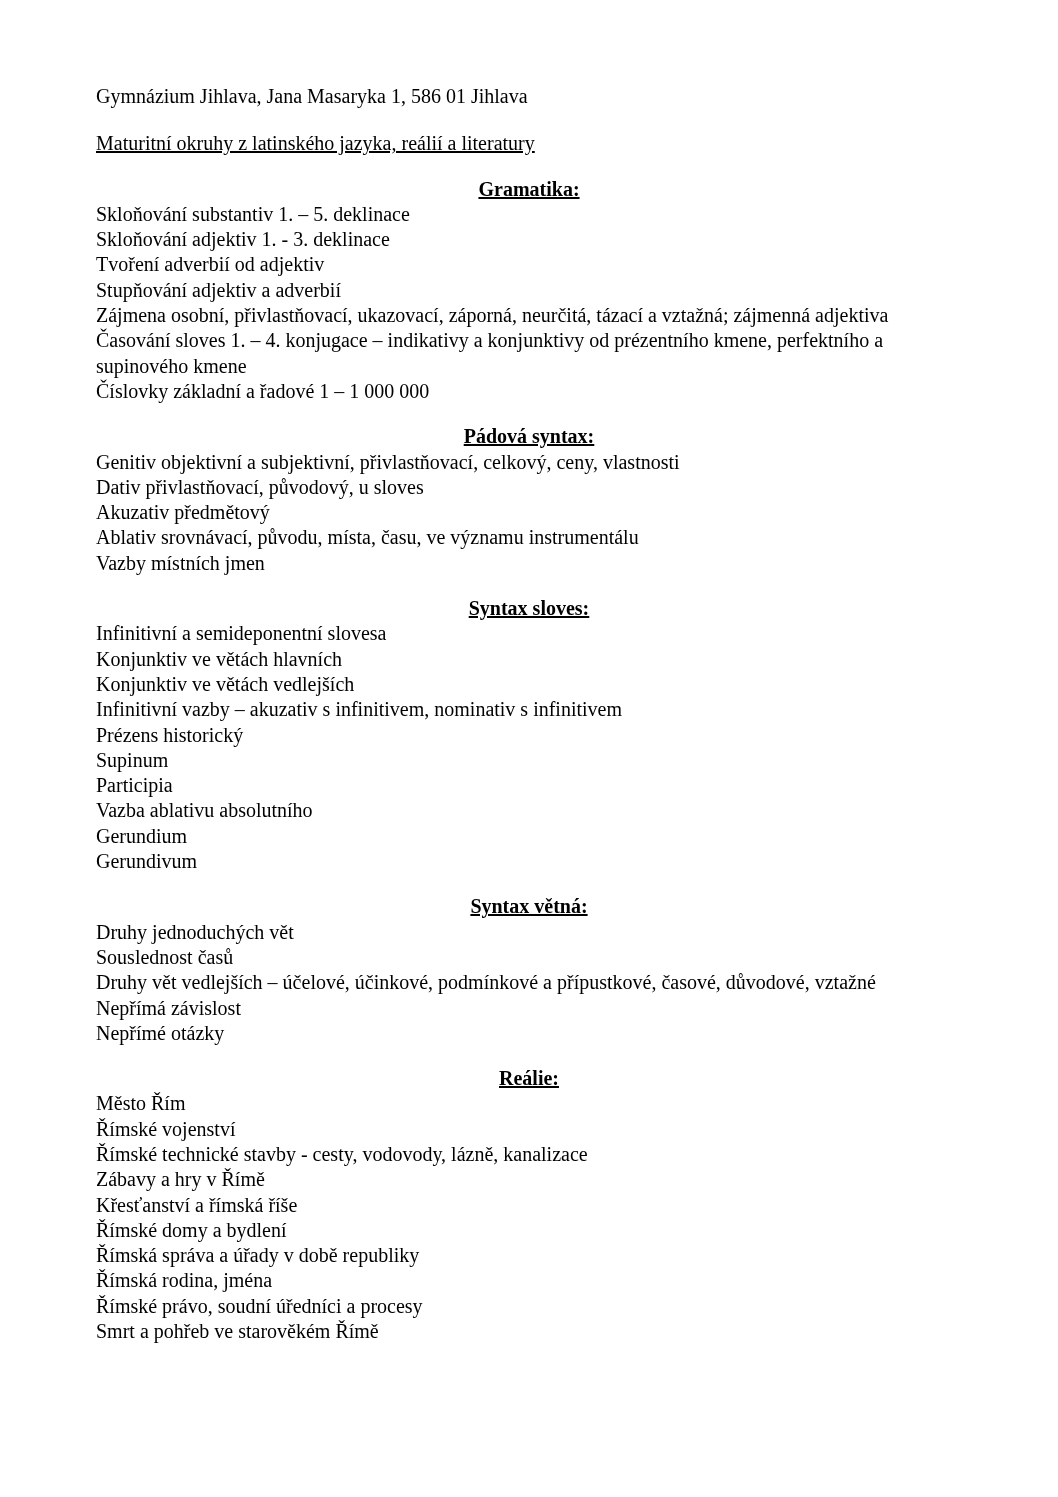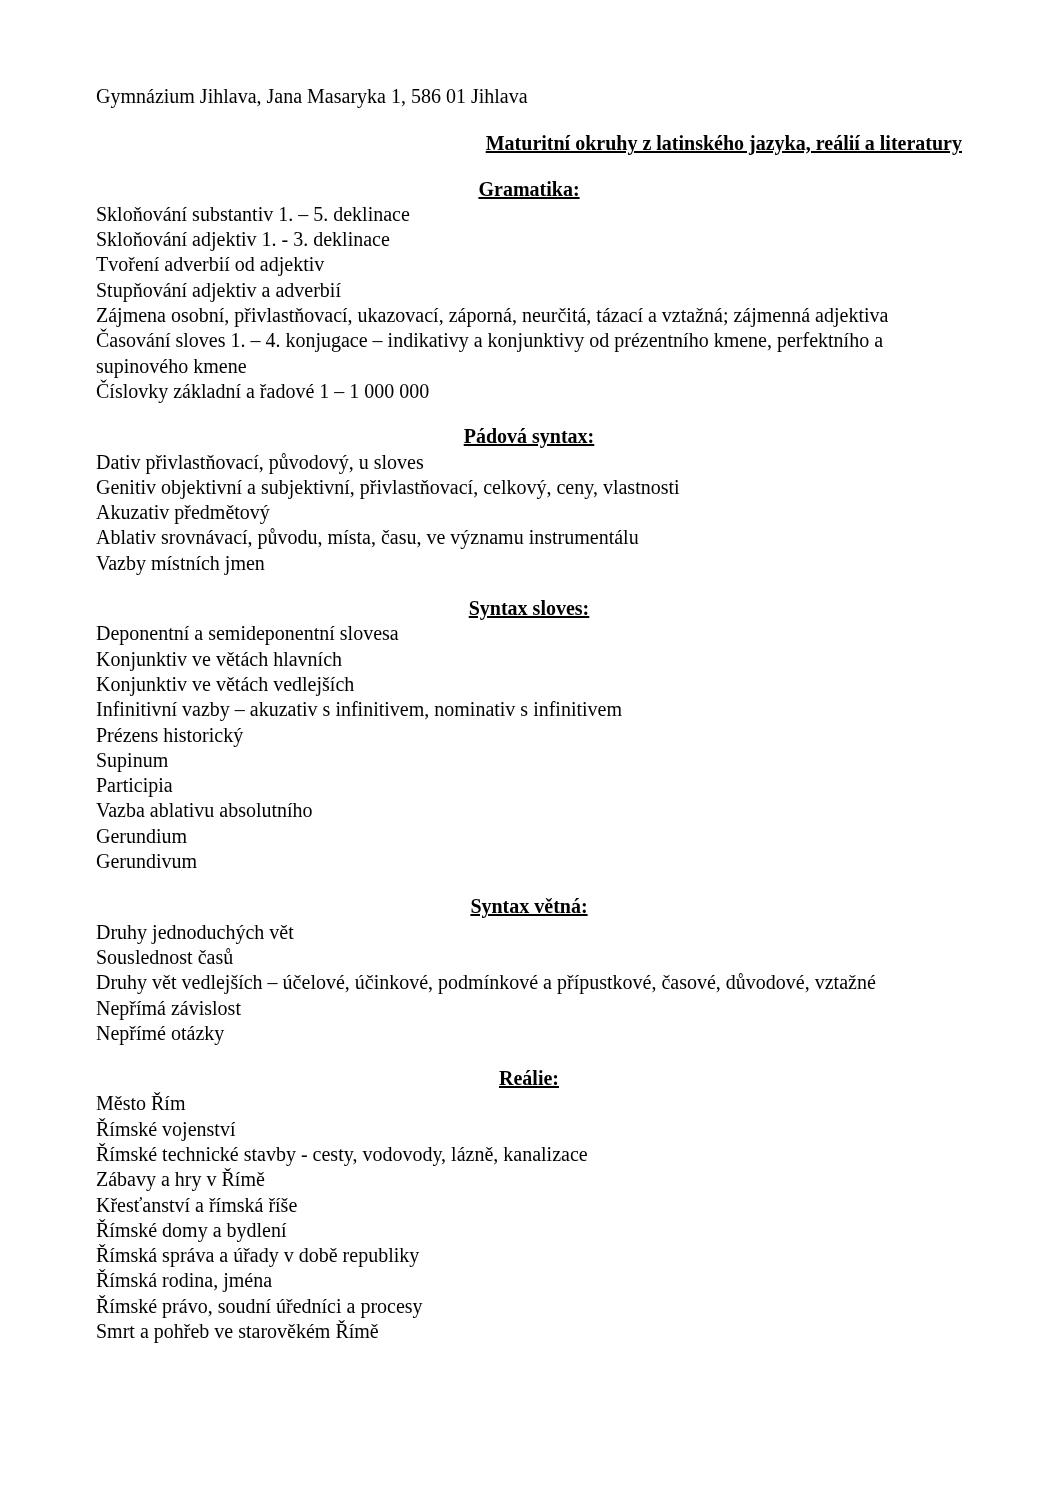--- a/index.html
+++ b/index.html
@@ -18,22 +18,22 @@
     height: 1497px;
     padding: 84px 96px 0 96px;
   }
   .line {
     line-height: 25.3px;
     white-space: nowrap;
   }
   .doc-title {
     line-height: 25.3px;
     margin: 22px 0 0 0;
-    text-align: right;
-    font-weight: bold;
+    text-align: left;
+    font-weight: normal;
     text-decoration: underline;
     white-space: nowrap;
   }
   .section { margin-top: 20px; }
   .section-heading {
     font-weight: bold;
     text-decoration: underline;
     text-align: center;
   }
 </style>
@@ -51,30 +51,30 @@
         <div class="line">Tvoření adverbií od adjektiv</div>
         <div class="line">Stupňování adjektiv a adverbií</div>
         <div class="line">Zájmena osobní, přivlastňovací, ukazovací, záporná, neurčitá, tázací a vztažná; zájmenná adjektiva</div>
         <div class="line">Časování sloves 1. – 4. konjugace – indikativy a konjunktivy od prézentního kmene, perfektního a</div>
         <div class="line">supinového kmene</div>
         <div class="line">Číslovky základní a řadové 1 – 1 000 000</div>
       </section>
 
   <section class="section">
     <div class="line section-heading">Pádová syntax:</div>
-  <div class="line">Dativ přivlastňovací, původový, u sloves</div>
-        <div class="line">Genitiv objektivní a subjektivní, přivlastňovací, celkový, ceny, vlastnosti</div>
+  <div class="line">Genitiv objektivní a subjektivní, přivlastňovací, celkový, ceny, vlastnosti</div>
+        <div class="line">Dativ přivlastňovací, původový, u sloves</div>
         <div class="line">Akuzativ předmětový</div>
         <div class="line">Ablativ srovnávací, původu, místa, času, ve významu instrumentálu</div>
         <div class="line">Vazby místních jmen</div>
       </section>
 
   <section class="section">
     <div class="line section-heading">Syntax sloves:</div>
-  <div class="line">Deponentní a semideponentní slovesa</div>
+  <div class="line">Infinitivní a semideponentní slovesa</div>
         <div class="line">Konjunktiv ve větách hlavních</div>
         <div class="line">Konjunktiv ve větách vedlejších</div>
         <div class="line">Infinitivní vazby – akuzativ s infinitivem, nominativ s infinitivem</div>
         <div class="line">Prézens historický</div>
         <div class="line">Supinum</div>
         <div class="line">Participia</div>
         <div class="line">Vazba ablativu absolutního</div>
         <div class="line">Gerundium</div>
         <div class="line">Gerundivum</div>
       </section>

